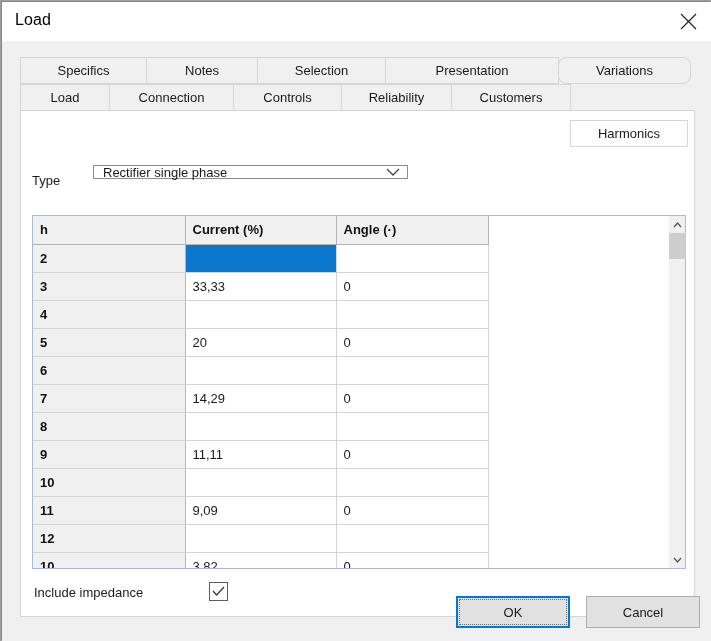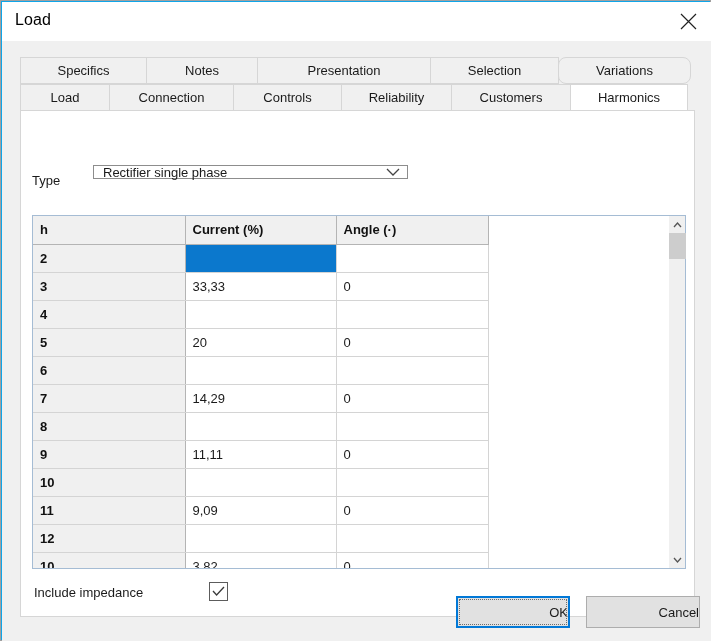--- a/index.html
+++ b/index.html
@@ -15,21 +15,21 @@
     color: #000;
     overflow: hidden;
   }
 
   
   #window {
     position: absolute;
     left: 0; top: 0;
     width: 711px;
     height: 641px;
-    background: #0ea5e9;
+    background: #14b8a6;
     box-sizing: border-box;
     border: 1px solid #a0a0a0;
   }
 
   
   #titlebar {
     position: absolute;
     left: 1px; top: 1px;
     width: 709px;
     height: 39px;
@@ -90,20 +90,21 @@
     height: 27px;
     margin-right: -1px;
     cursor: default;
     font-family: "Liberation Sans", sans-serif;
   }
   .tab.selected {
     background: #ffffff;
     border-bottom-color: #ffffff;
     border-color: #d6d6d6;
     z-index: 5;
+    margin-top: 36px;
   }
 
   
   #tab-specifics   { width: 127px; }
   #tab-notes       { width: 112px; }
   #tab-presentation{ width: 174px; }
   #tab-selection   { width: 129px; }
   #tab-variations  { width: 133px; border-radius: 8px; }
 
   
@@ -282,21 +283,21 @@
   
   .dlg-btn {
     position: absolute;
     width: 114px;
     height: 32px;
     box-sizing: border-box;
     background: #e1e1e1;
     border: 1px solid #adadad;
     display: flex;
     align-items: center;
-    justify-content: flex-end;
+    justify-content: center;
     font-size: 13px;
     color: #1a1a1a;
     cursor: default;
     font-family: "Liberation Sans", sans-serif;
   }
   #btn-ok {
     left: 455px;
     top: 595px;
     border: 2px solid #0078d7;
     background: #e1e1e1;
@@ -328,25 +329,25 @@
 
   <div id="tabstrip">
 
     <div class="tabrow" id="tabrow-top">
       <div class="tab" id="tab-specifics">
           <span>Specifics</span>
         </div>
       <div class="tab" id="tab-notes">
           <span>Notes</span>
         </div>
+      <div class="tab" id="tab-selection">
+          <span>Selection</span>
+        </div>
       <div class="tab" id="tab-presentation">
           <span>Presentation</span>
-        </div>
-      <div class="tab" id="tab-selection">
-          <span>Selection</span>
         </div>
       <div class="tab" id="tab-variations">
           <span>Variations</span>
         </div>
     </div>
 
     <div class="tabrow" id="tabrow-bottom">
       <div class="tab" id="tab-load">
           <span>Load</span>
         </div>

